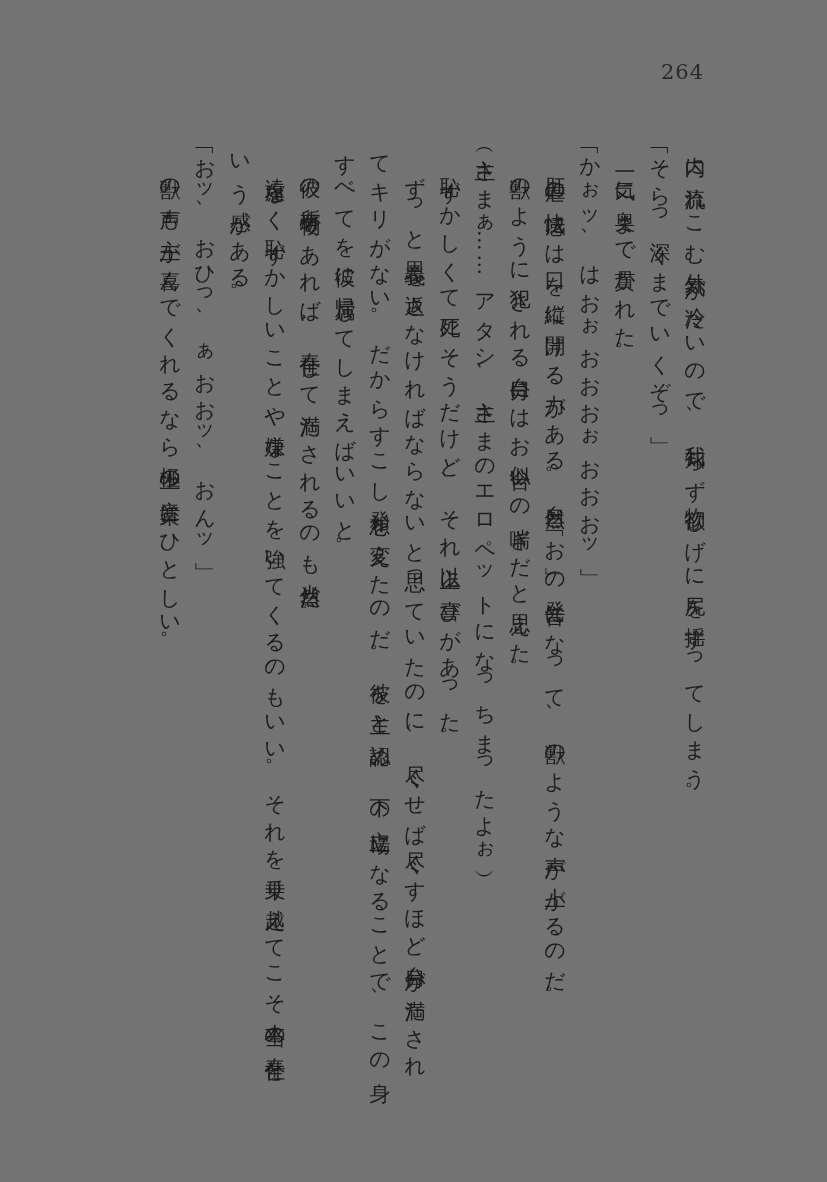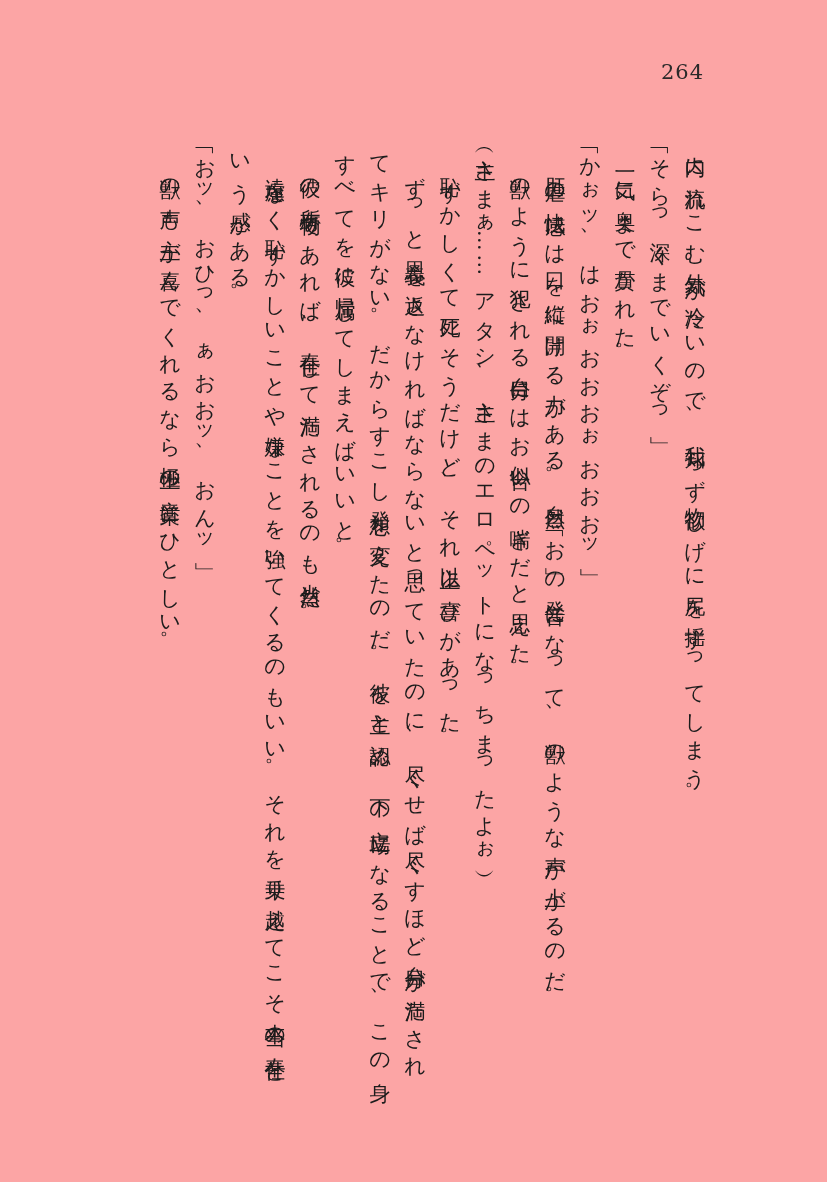--- a/index.html
+++ b/index.html
@@ -4,21 +4,21 @@
 <style>
   html, body {
     margin: 0;
     padding: 0;
     background: #ffffff;
   }
   .book-page {
     position: relative;
     width: 827px;
     height: 1182px;
-    background: #fca5a5;
+    background: #737373;
     overflow: hidden;
     font-family: "DejaVu Serif", "Liberation Serif", serif;
   }
   .page-number {
     position: absolute;
     top: 60px;
     left: 661px;
     font-size: 21px;
     letter-spacing: 1px;
     color: #2a2a2a;

